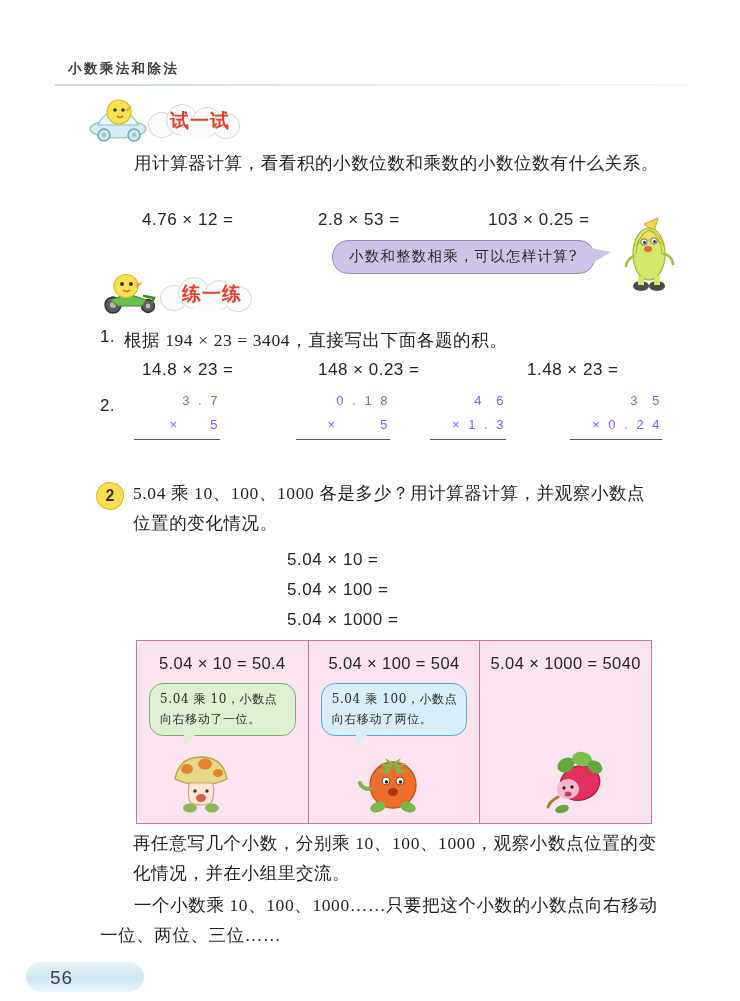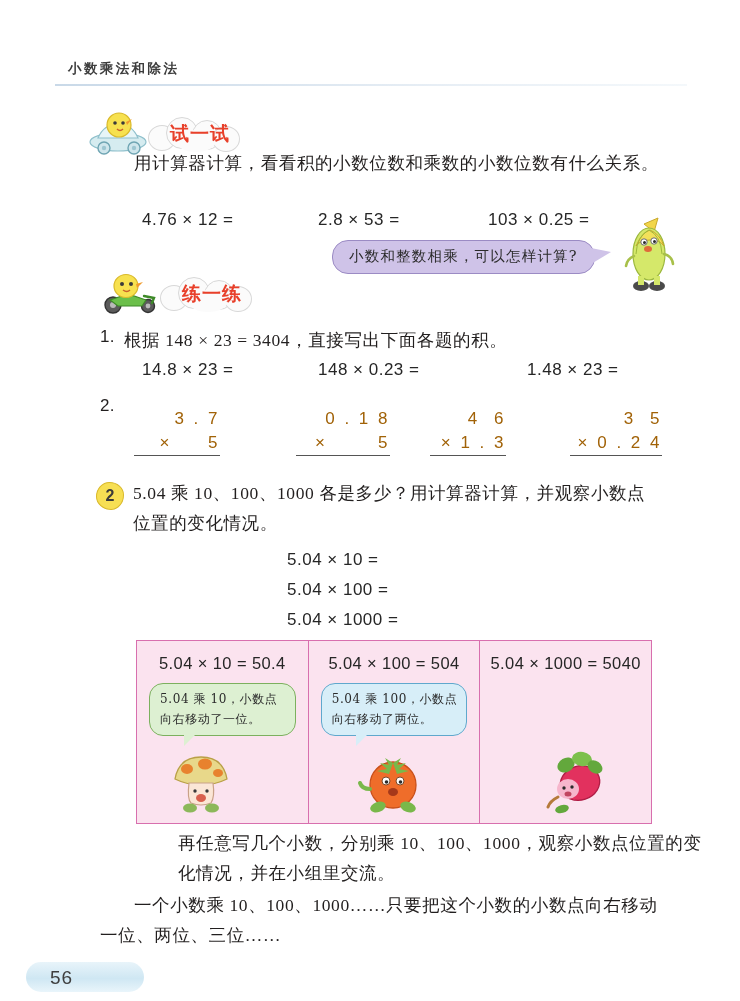--- a/index.html
+++ b/index.html
@@ -153,24 +153,23 @@
     font-family: "Liberation Sans", sans-serif;
     font-weight: 700;
     font-size: 16px;
     color: #3a3a3a;
   }
 
   
   .vmul {
     position: absolute;
     font-family: "Liberation Sans", sans-serif;
-    font-size: 17px;
-    color: #a16207;
+    font-size: 13px;
+    color: #8b5cf6;
     letter-spacing: 2.5px;
-    margin-top: 16px;
   }
   .vmul .line1, .vmul .line2 {
     text-align: right;
     white-space: pre;
     height: 22px;
   }
   .vmul .rule {
     border-bottom: 1.3px solid #555;
     margin-top: 2px;
   }
@@ -263,21 +262,21 @@
   svg { display: block; overflow: visible; }
 </style>
 </head>
 <body>
 
 <div class="page">
 
   <div class="runhead">小数乘法和除法</div>
   <div class="runhead-rule"></div>
 
-  <div class="banner" style="left:88px; top:112px; width:200px;">
+  <div class="banner" style="left:88px; top:99px; width:200px;">
     <div class="vehicle">
       <svg viewBox="0 0 62 42" width="62" height="42">
         <ellipse cx="30" cy="30" rx="28" ry="9" fill="#d6ecf0" stroke="#8fc0cc" stroke-width="1.2"></ellipse>
         <path d="M10 26 Q16 12 30 12 Q44 12 50 26 Z" fill="#e7f5f8" stroke="#8fc0cc" stroke-width="1.2"></path>
         <circle cx="16" cy="36" r="6" fill="#cfe6ec" stroke="#6fa5b3" stroke-width="1.4"></circle>
         <circle cx="46" cy="36" r="6" fill="#cfe6ec" stroke="#6fa5b3" stroke-width="1.4"></circle>
         <circle cx="16" cy="36" r="2.2" fill="#9dc6d1"></circle>
         <circle cx="46" cy="36" r="2.2" fill="#9dc6d1"></circle>
         <ellipse cx="31" cy="13" rx="12" ry="12" fill="#f7e14f" stroke="#d9b92b" stroke-width="1.2"></ellipse>
         <circle cx="27" cy="11" r="1.8" fill="#3a3a3a"></circle>
@@ -349,21 +348,21 @@
         <i style="left:20px; top:3px;  width:30px; height:30px;"></i>
         <i style="left:46px; top:6px;  width:28px; height:28px;"></i>
         <i style="left:66px; top:12px; width:26px; height:24px;"></i>
         <i style="left:30px; top:16px; width:40px; height:22px; border:none; background:#fbfbfb;"></i>
       </div>
       <div class="blabel">练一练</div>
     </div>
   </div>
 
   <div class="num-row" style="left:100px; top:327px;">1.</div>
-  <div class="bodytext" style="left:124px; top:325px; width:540px;">根据 148 × 23 = 3404，直接写出下面各题的积。</div>
+  <div class="bodytext" style="left:124px; top:325px; width:540px;">根据 194 × 23 = 3404，直接写出下面各题的积。</div>
   <div class="expr-col" style="left:142px; top:360px;">14.8 × 23 =</div>
   <div class="expr-col" style="left:318px; top:360px;">148 × 0.23 =</div>
   <div class="expr-col" style="left:527px; top:360px;">1.48 × 23 =</div>
 
   <div class="num-row" style="left:100px; top:396px;">2.</div>
 
   <div class="vmul" style="left:134px; top:393px; width:86px;">
     <div class="line1">3 . 7</div>
     <div class="line2 rule">×     5</div>
   </div>
@@ -446,19 +445,19 @@
           <circle cx="26" cy="43" r="1.7" fill="#2b2b2b"></circle>
           <circle cx="34" cy="42" r="1.7" fill="#2b2b2b"></circle>
           <ellipse cx="30" cy="49" rx="3.5" ry="2.5" fill="#c0455f"></ellipse>
           <path d="M20 52 q-8 4 -10 10" stroke="#b57a3a" stroke-width="3" fill="none" stroke-linecap="round"></path>
           <ellipse cx="24" cy="64" rx="7" ry="4" fill="#63a83c" transform="rotate(-15 24 64)"></ellipse>
         </svg>
       </div>
     </div>
   </div>
 
-  <div class="bodytext" style="left:133px; top:828px; width:530px;margin-left:45px;">再任意写几个小数，分别乘 10、100、1000，观察小数点位置的变化情况，并在小组里交流。</div>
+  <div class="bodytext" style="left:133px; top:828px; width:530px;">再任意写几个小数，分别乘 10、100、1000，观察小数点位置的变化情况，并在小组里交流。</div>
   <div class="bodytext indent" style="left:100px; top:890px; width:562px;">一个小数乘 10、100、1000……只要把这个小数的小数点向右移动一位、两位、三位……</div>
 
   <div class="pagenum-pill"></div>
   <div class="pagenum">56</div>
 
 </div>
 
 </body></html>

